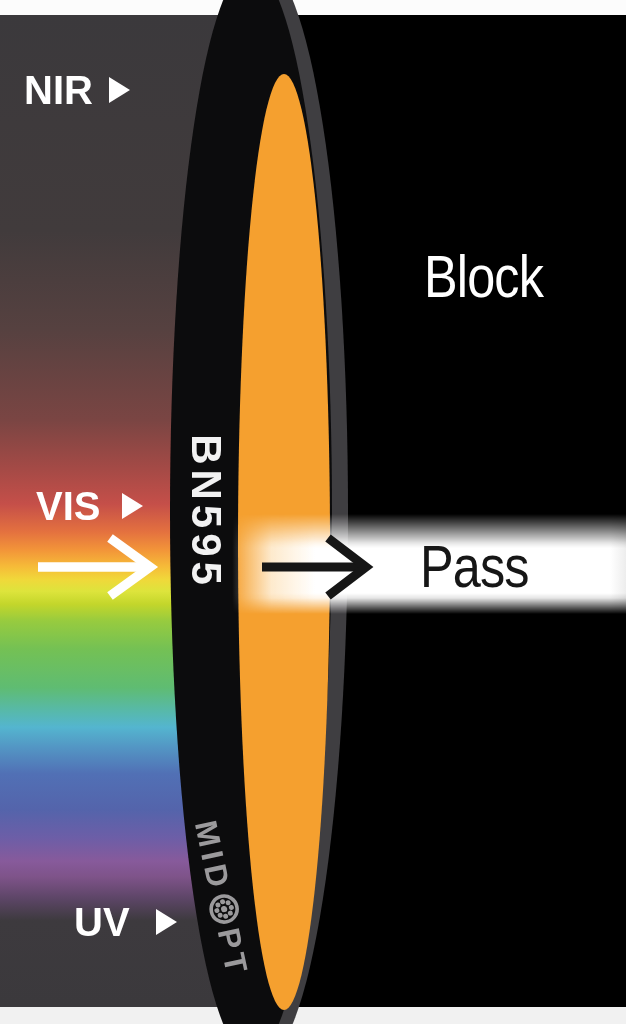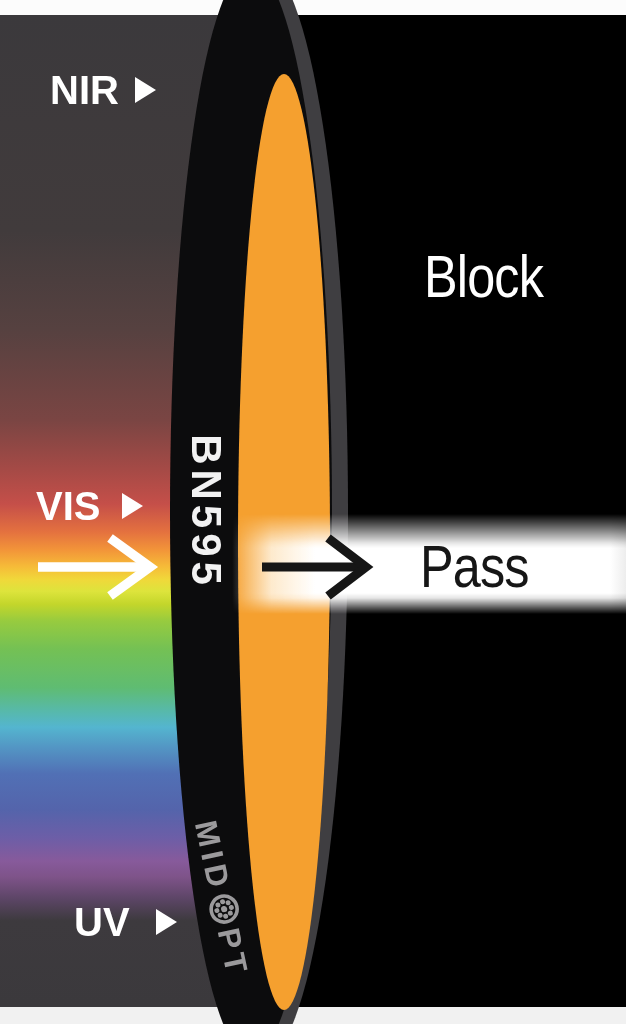--- a/index.html
+++ b/index.html
@@ -33,21 +33,21 @@
         transform:scaleX(.84);transform-origin:left top;white-space:nowrap;}
   .word.block{left:424px;top:247px;color:#ffffff;}
   .word.pass{left:420px;top:537px;color:#161616;}
   
   .band-label{position:absolute;z-index:5;color:#ffffff;font-weight:700;font-size:40px;line-height:1;}
   .band-label .tri{
     position:absolute;width:0;height:0;top:7px;
     border-top:13px solid transparent;border-bottom:13px solid transparent;
     border-left:21px solid #ffffff;
   }
-  .band-label.nir{left:50px;top:70px;}  .band-label.nir .tri{left:85px;}
+  .band-label.nir{left:24px;top:70px;}  .band-label.nir .tri{left:85px;}
   .band-label.vis{left:36px;top:486px;text-align:right;} .band-label.vis .tri{left:86px;}
   .band-label.uv{left:40px;top:902px;margin-left:34px;}  .band-label.uv .tri{left:82px;}
   
   .model-text{
     position:absolute;z-index:6;left:206px;top:512px;
     transform:translate(-50%,-50%) rotate(90deg);
     color:var(--model-text,#f2f2f2);font-weight:700;font-size:42px;letter-spacing:5px;line-height:1;white-space:nowrap;
   }
   .brand{
     position:absolute;z-index:6;left:222px;top:899px;

